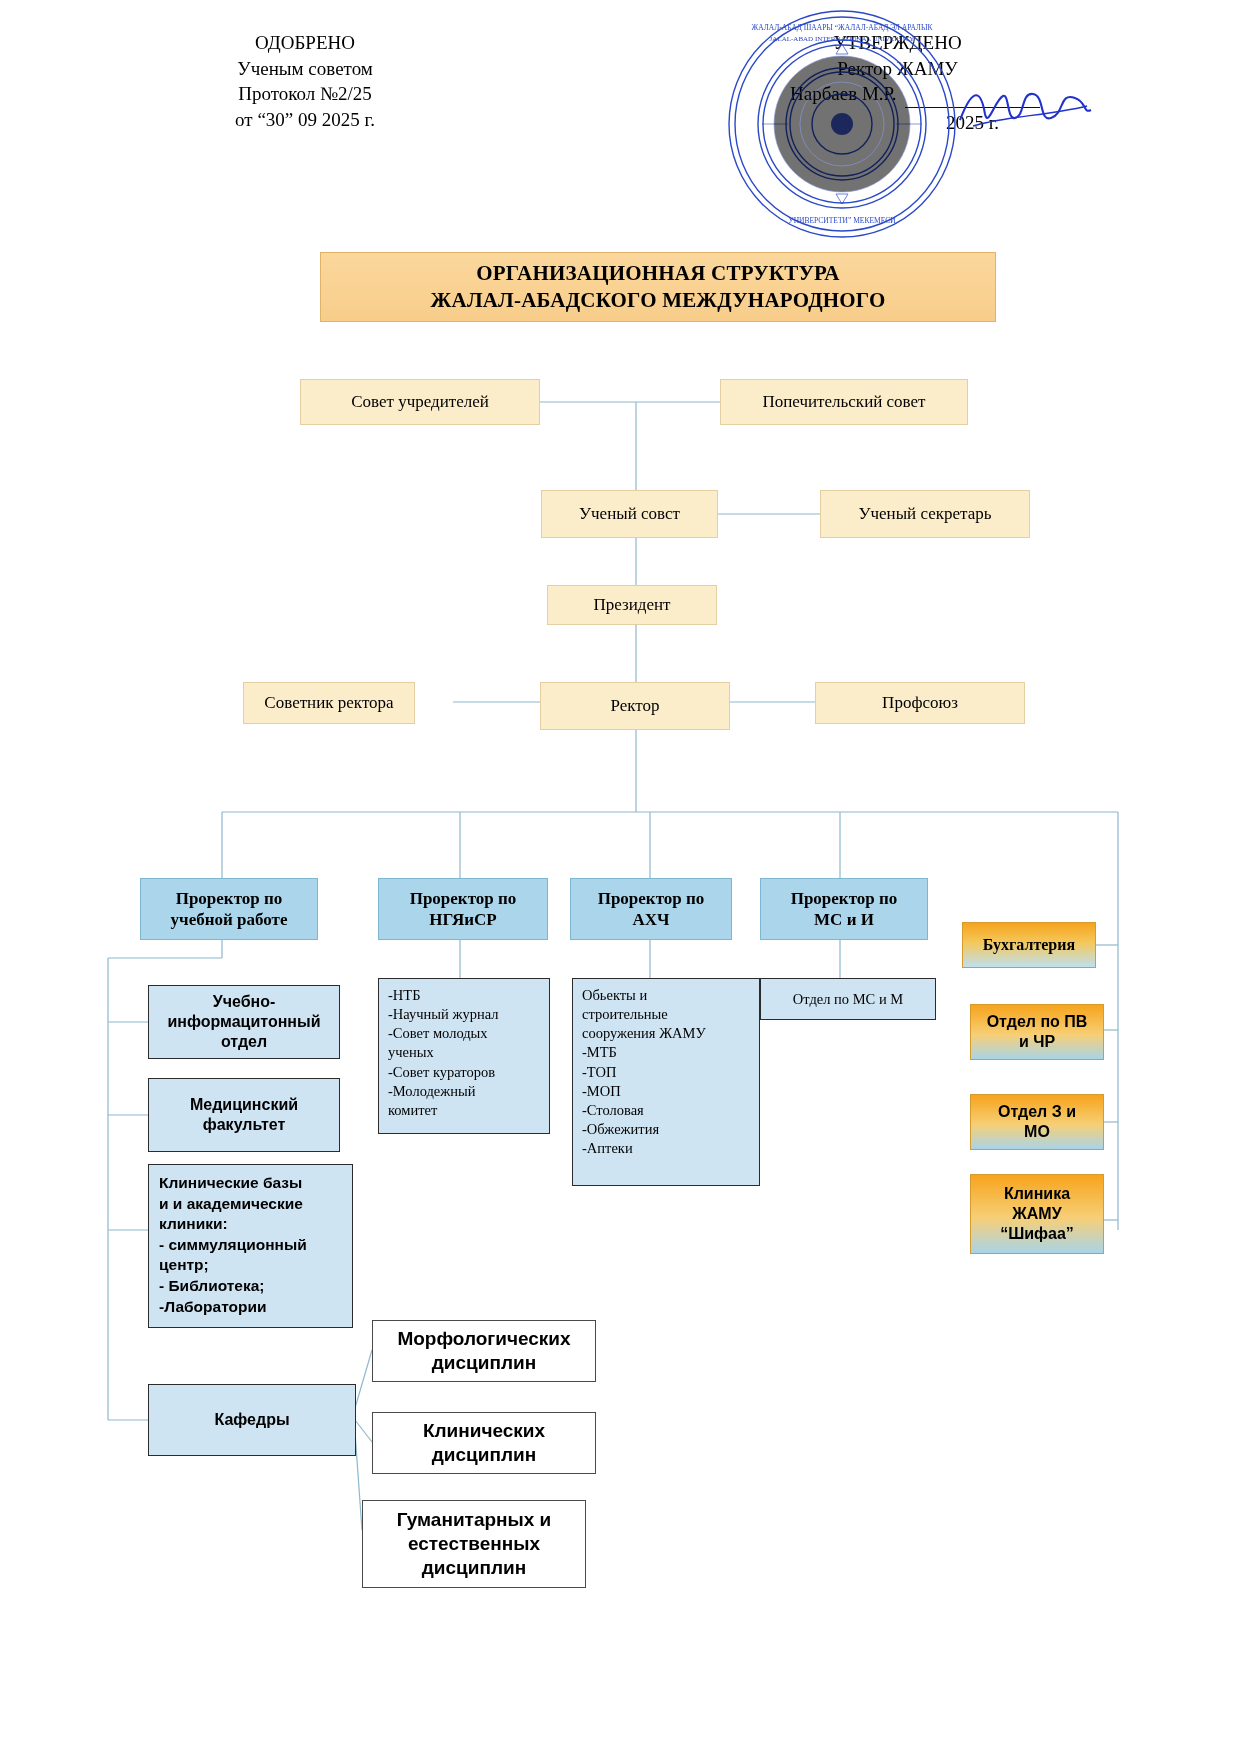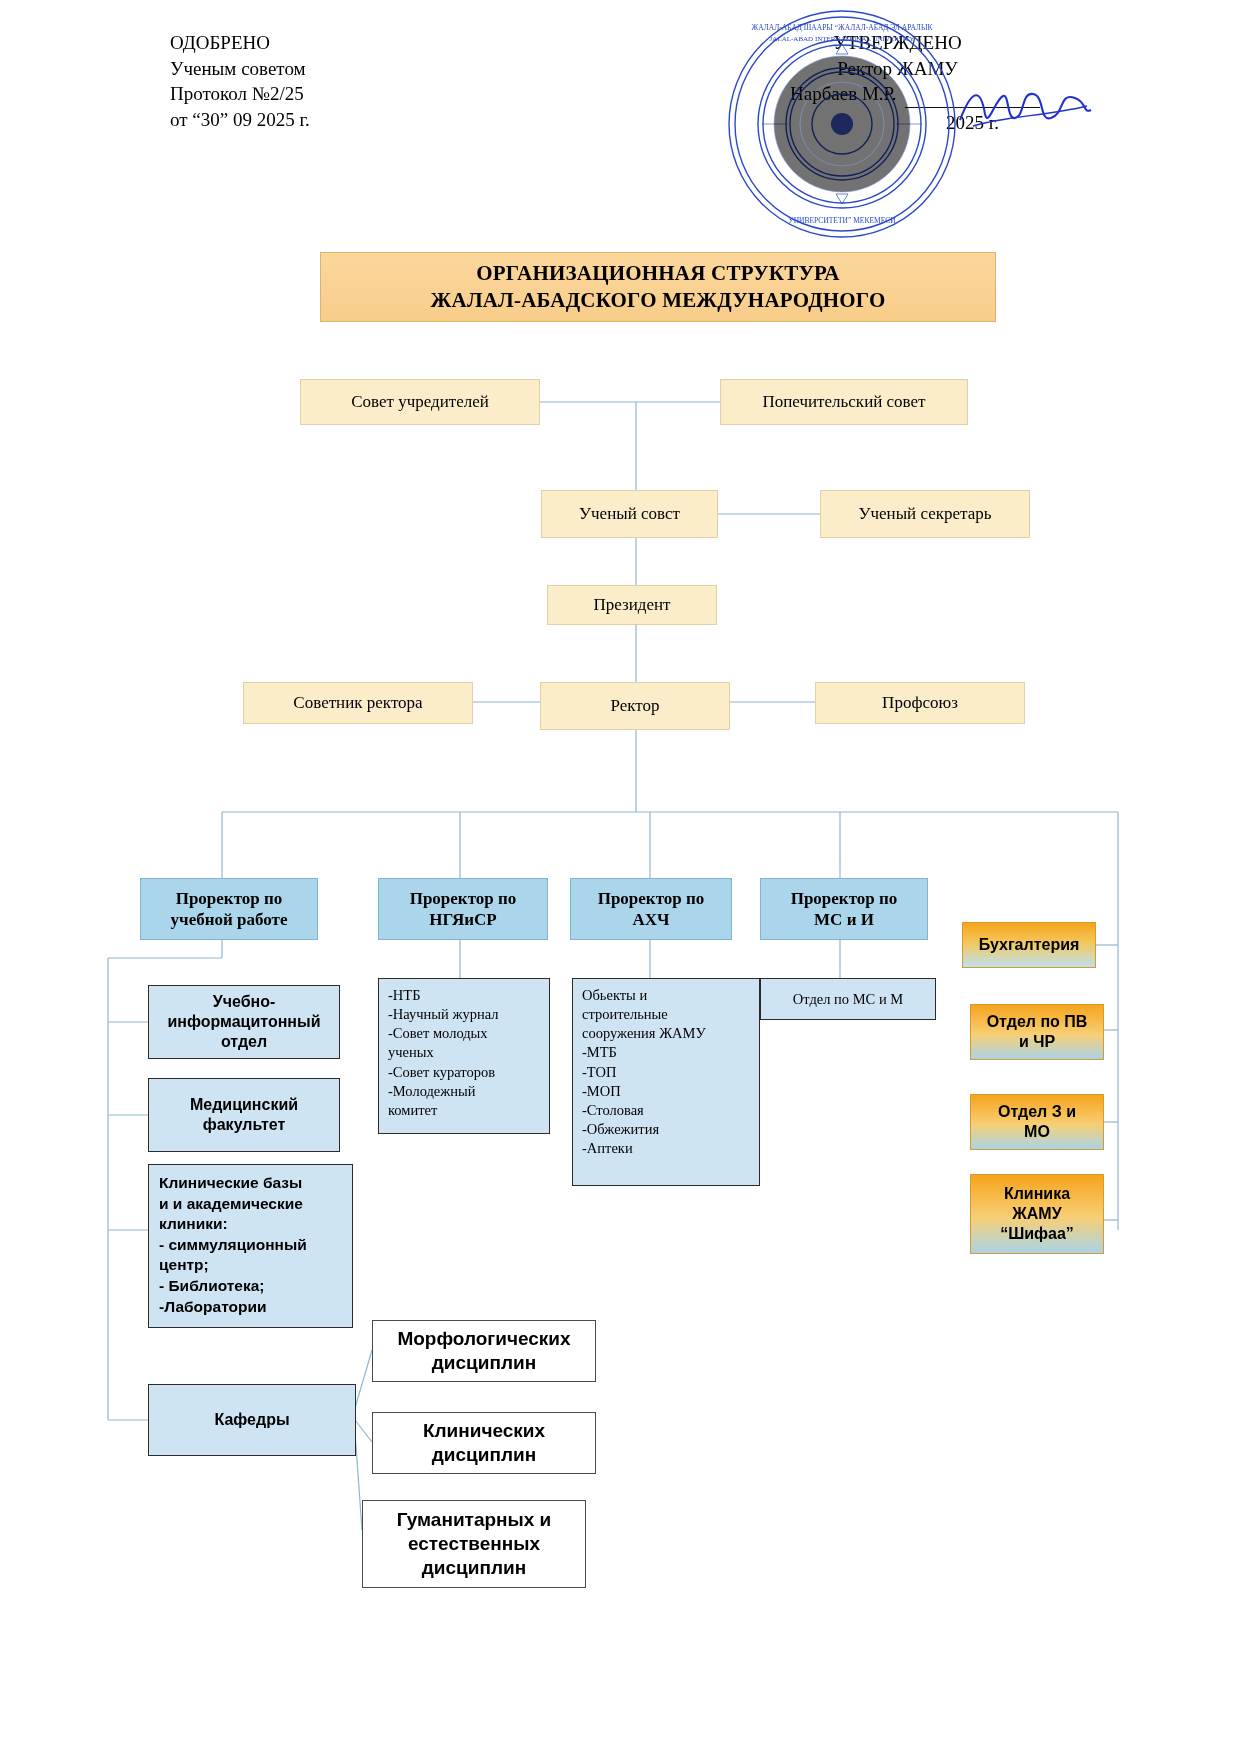--- a/index.html
+++ b/index.html
@@ -20,21 +20,21 @@
     left: 0; top: 0;
     width: 1240px;
     height: 1753px;
   }
   
   .approve-left {
     position: absolute;
     left: 170px;
     top: 30px;
     width: 270px;
-    text-align: left;
+    text-align: center;
     font-size: 19px;
     line-height: 1.35;
     font-family: "Liberation Serif", serif;
   }
   .approve-right {
     position: absolute;
     left: 790px;
     top: 30px;
     width: 260px;
     text-align: left;
@@ -127,21 +127,21 @@
   .white-sub {
     background: #ffffff;
     border: 1px solid #4a4a4a;
     font-family: "Liberation Sans", sans-serif;
     font-weight: bold;
     font-size: 19px;
   }
   .gold {
     background: linear-gradient(180deg,#f6a41d 0%, #f4c85c 45%, #bfe0ef 100%);
     border: 1px solid #d79a2c;
-    font-family: Liberation Sans, sans-serif;
+    font-family: Liberation Serif, serif;
     font-weight: bold;
     font-size: 16px;
   }
   .gold2 {
     background: linear-gradient(180deg,#f6a41d 0%, #f7cf76 55%, #a9d4e8 100%);
     border: 1px solid #d79a2c;
     font-family: "Liberation Sans", sans-serif;
     font-weight: bold;
     font-size: 16px;
     margin-left: 8px;
@@ -283,21 +283,21 @@
   </div>
 
   <div class="node cream" style="left:820px; top:490px; width:210px; height:48px;">
     <span>Ученый секретарь</span>
   </div>
 
   <div class="node cream" style="left:547px; top:585px; width:170px; height:40px;">
     <span>Президент</span>
   </div>
 
-  <div class="node cream" style="left:243px; top:682px; width:230px; height:42px;align-items:center;">
+  <div class="node cream" style="left:243px; top:682px; width:172px; height:42px;align-items:center;">
     <span>Советник ректора</span>
   </div>
 
   <div class="node cream" style="left:540px; top:682px; width:190px; height:48px;">
     <span>Ректор</span>
   </div>
 
   <div class="node cream" style="left:815px; top:682px; width:210px; height:42px;">
     <span>Профсоюз</span>
   </div>

